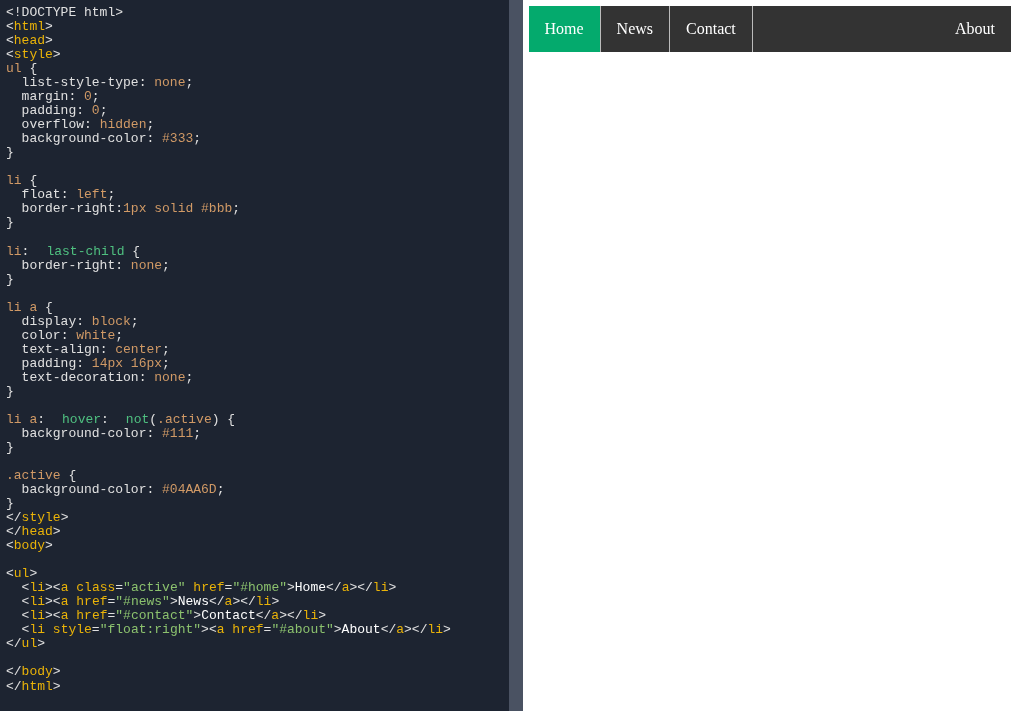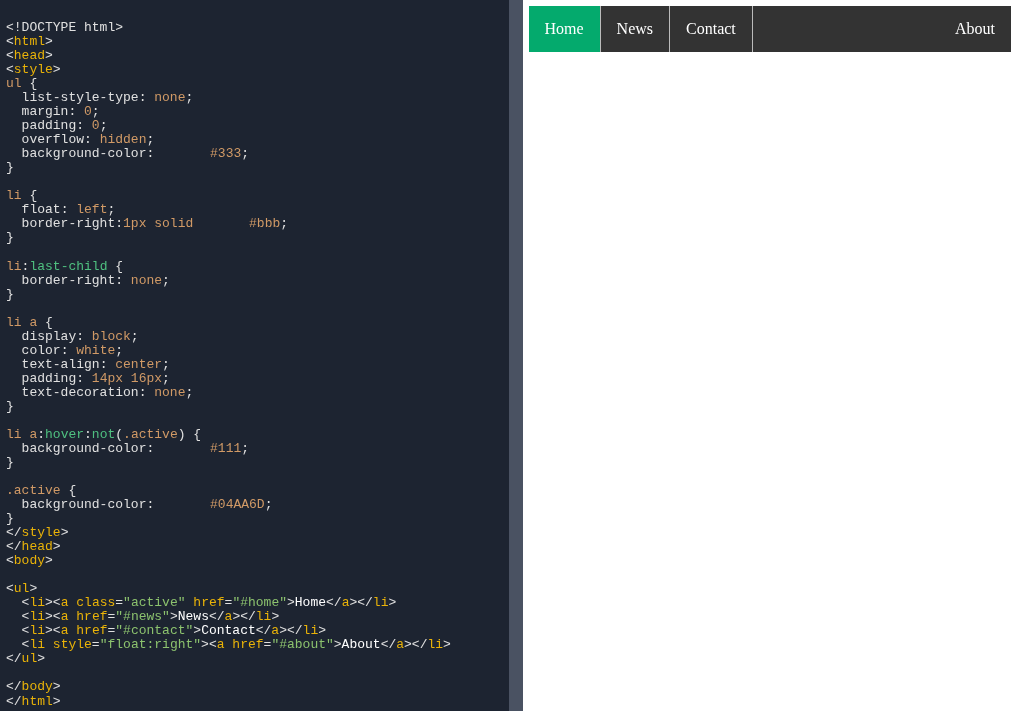--- a/index.html
+++ b/index.html
@@ -4,40 +4,40 @@
 <style>
   * { box-sizing: border-box; }
   html, body { margin:0; padding:0; height:100%; font-family: Consolas, 'Courier New', monospace; font-size:13px; }
   body { display:flex; background:#ffffff; }
 
   
   .editor-pane {
     width:50%;
     background:#1d2431;
     color:#e0e0e0;
-    padding:21px 10px 20px 6px;
+    padding:6px 10px 20px 6px;
     overflow:auto;
     line-height:1.08;
     white-space:pre;
   }
   .code-line { display:block; white-space:pre; }
   .code-line .t { white-space:pre; }
 
   .tok-angle { color:#e0e0e0; }
   .tok-tag   { color:#eab308; }          
   .tok-text  { color:#e0e0e0; }
   .tok-attr  { color:#eab308; }          
   .tok-str   { color:#8cc26e; }          
   .tok-strw  { color:#ffffff; font-weight:normal; } 
   .tok-punc  { color:#e0e0e0; }
   .tok-sel   { color:#d19a66; }          
   .tok-prop  { color:#e0e0e0; }          
   .tok-val   { color:#d19a66;font-family:Liberation Mono, monospace; }          
-  .tok-hex   { color:#d19a66;margin-left:48px; }
-  .tok-pseudo{ color:#4fc080; }          
+  .tok-hex   { color:#d19a66; }
+  .tok-pseudo{ color:#4fc080;margin-left:17px; }          
   .tok-class { color:#d19a66;text-align:right; }
   .tok-brace { color:#e0e0e0; }
   .tok-doctype { color:#e0e0e0; }
 
   
   .divider {
     width:14px;
     background:#4a5262;
     flex:none;
     cursor:col-resize;

